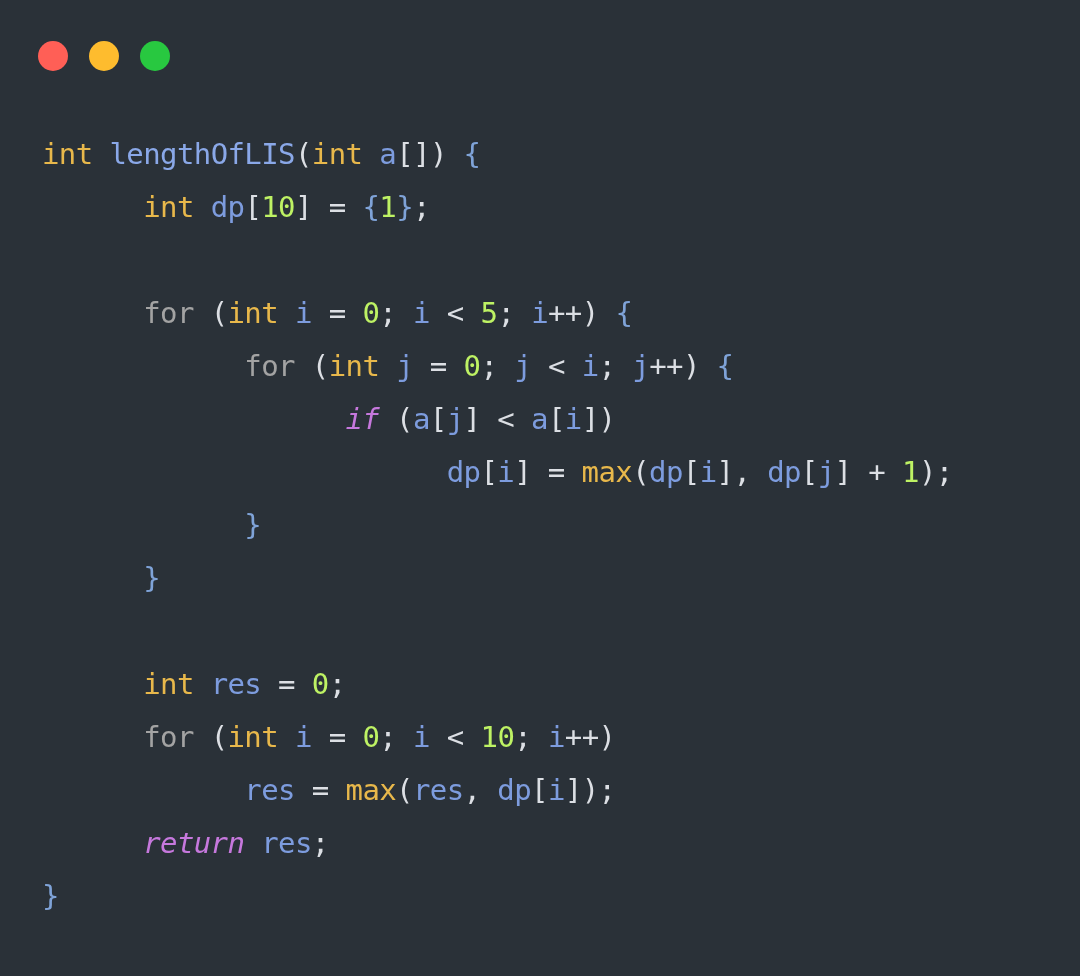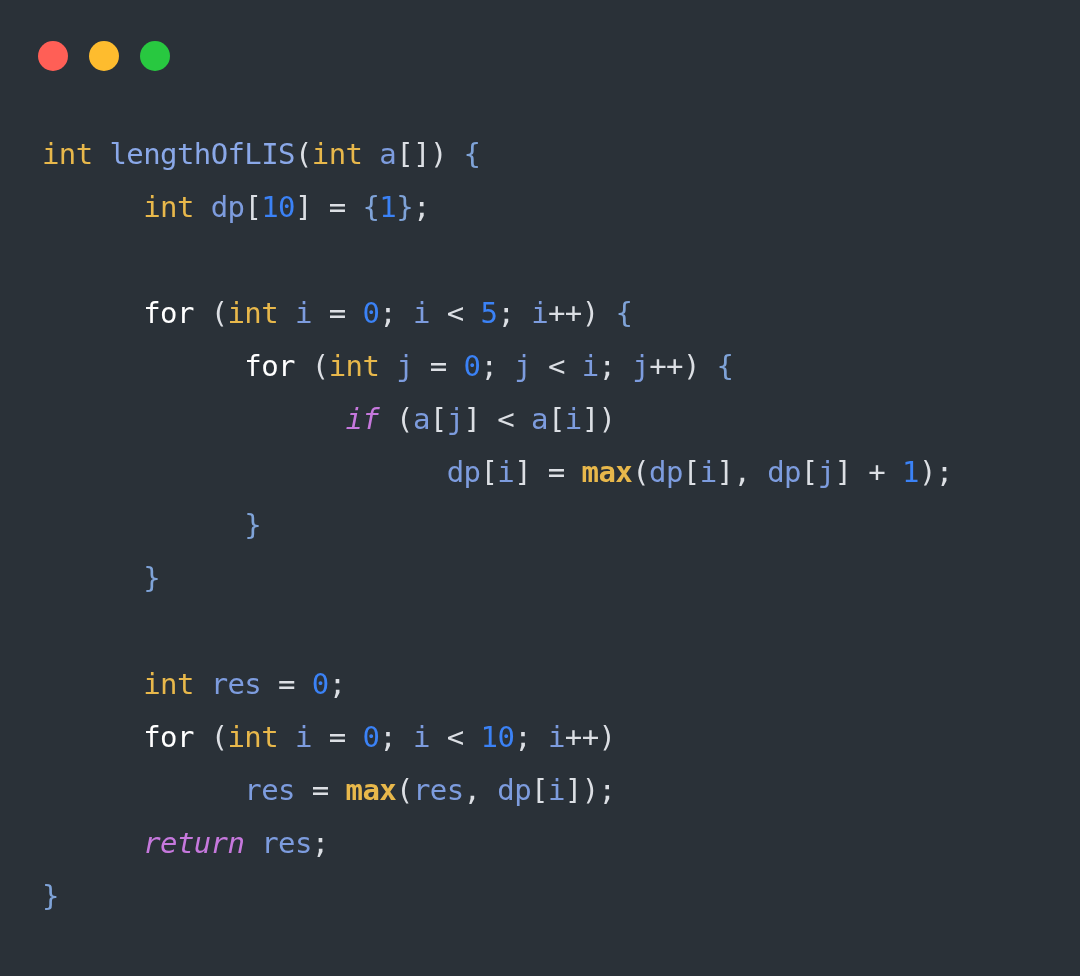--- a/index.html
+++ b/index.html
@@ -59,26 +59,26 @@
   .line {
     height: 53px;
     white-space: pre;
   }
   .line.blank { color: transparent; }
 
   
   .t-type    { color: #e8b84b; }   
   .t-fn      { color: #8aa8e8; }   
   .t-var     { color: #7d9cde; }   
-  .t-num     { color: #3b82f6; }   
-  .t-kw      { color: #ffffff; }   
+  .t-num     { color: #bef264; }   
+  .t-kw      { color: #a3a3a3; }   
   .t-ctrl    { color: #c678dd; font-style: italic; }   
   .t-punct   { color: #dcdfe4; }   
   .t-brace   { color: #7fa3d8; }   
-  .t-builtin { color: #e8b84b; font-weight: bold; }   
+  .t-builtin { color: #e8b84b; }   
 
   
   #watermark {
     position: absolute;
     right: 22px;
     bottom: 20px;
     display: flex;
     align-items: center;
     gap: 12px;
   }

